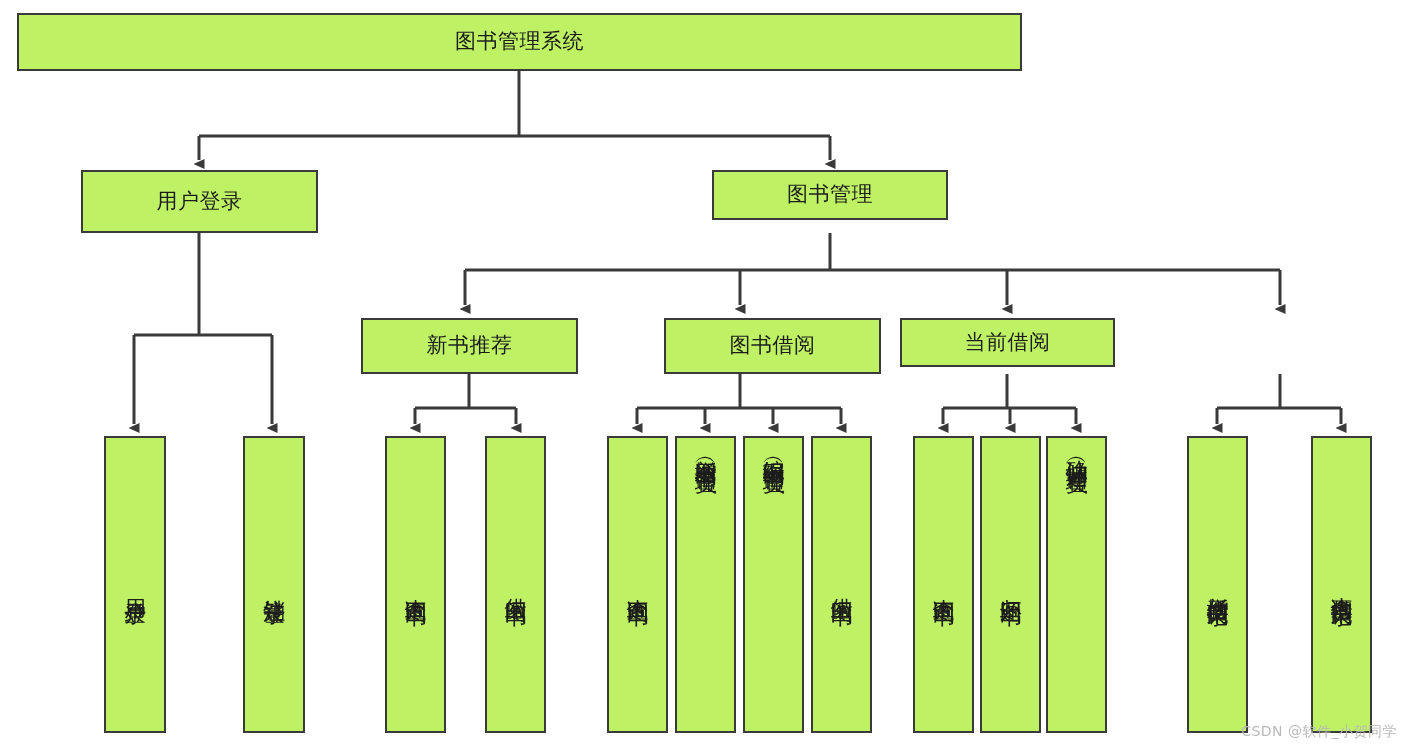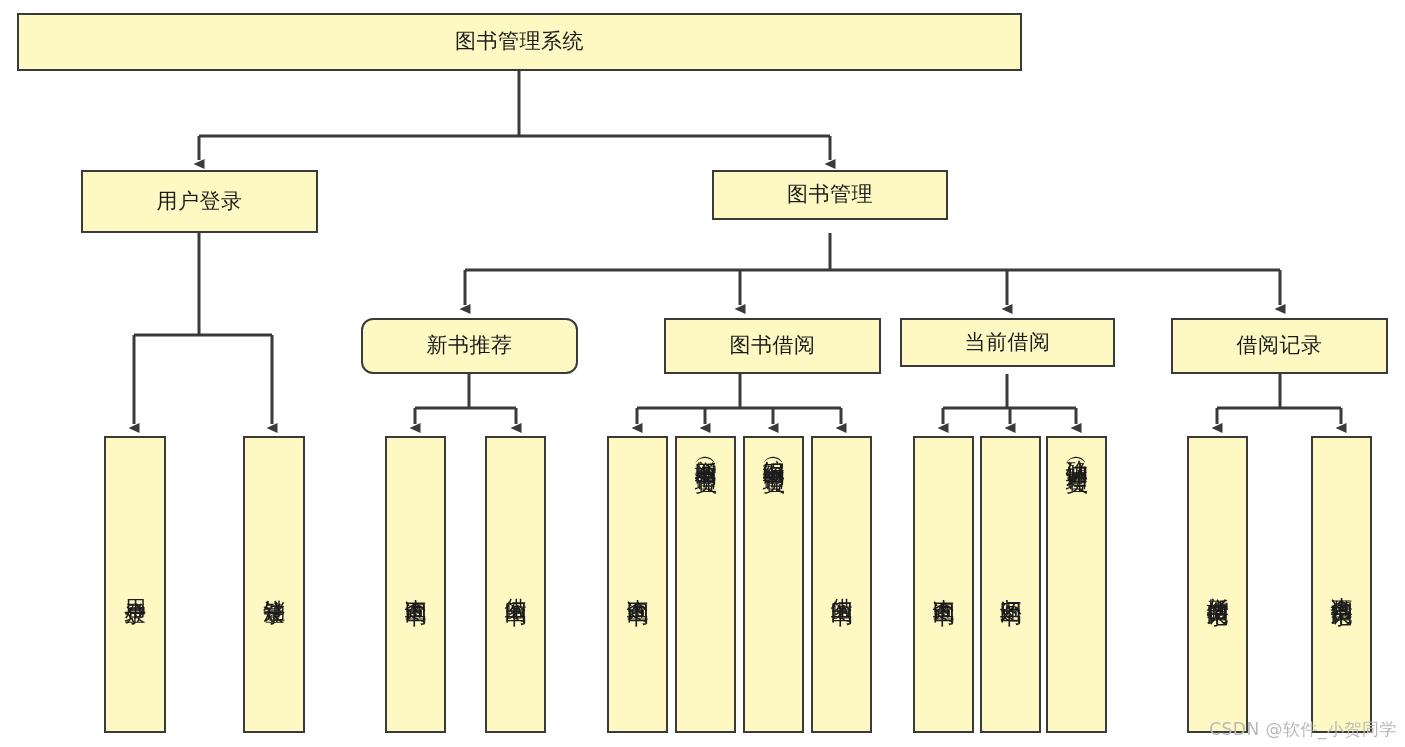--- a/index.html
+++ b/index.html
@@ -21,21 +21,21 @@
     position: absolute;
     left: 0;
     top: 0;
     width: 1405px;
     height: 747px;
     pointer-events: none;
   }
   .node {
     position: absolute;
     box-sizing: border-box;
-    background: #fef9c3;
+    background: #bef264;
     border: 2.5px solid #3a3a3a;
     display: flex;
     align-items: center;
     justify-content: center;
     color: #1c1c1c;
     z-index: 2;
   }
   .node.h {
     
     font-size: 21px;
@@ -62,21 +62,21 @@
     align-items: flex-start;
   }
   .node.v.center {
     align-items: center;
     padding-top: 0;
   }
   #watermark {
     position: absolute;
     right: 8px;
     bottom: 6px;
-    font-size: 17px;
+    font-size: 14px;
     color: #b9b9b9;
     letter-spacing: 0.5px;
     z-index: 5;
     white-space: nowrap;
   }
 </style>
 </head>
 <body>
 
 <div id="canvas">
@@ -138,35 +138,32 @@
   </div>
 
   <div class="node h" style="left:81px; top:170px; width:237px; height:63px;">
     <span>用户登录</span>
   </div>
 
   <div class="node h" style="left:712px; top:170px; width:236px; height:50px;">
     <span>图书管理</span>
   </div>
 
-  <div class="node h" style="left:361px; top:318px; width:217px; height:56px;border-radius:12px;">
+  <div class="node h" style="left:361px; top:318px; width:217px; height:56px;">
     <span>新书推荐</span>
   </div>
 
   <div class="node h" style="left:632px; top:318px; width:217px; height:56px;margin-left:32px;">
     <span>图书借阅</span>
   </div>
 
   <div class="node h" style="left:900px; top:318px; width:215px; height:49px;">
     <span>当前借阅</span>
   </div>
 
-  <div class="node h" style="left:1171px; top:318px; width:217px; height:56px;">
-    <span>借阅记录</span>
-  </div>
 
   <div class="node v center" style="left:104px; top:436px; width:62px; height:297px;">
     <span class="vtext">用户登录</span>
   </div>
 
   <div class="node v center" style="left:243px; top:436px; width:62px; height:297px;">
     <span class="vtext">注销登录</span>
   </div>
 
   <div class="node v center" style="left:385px; top:436px; width:61px; height:297px;">

